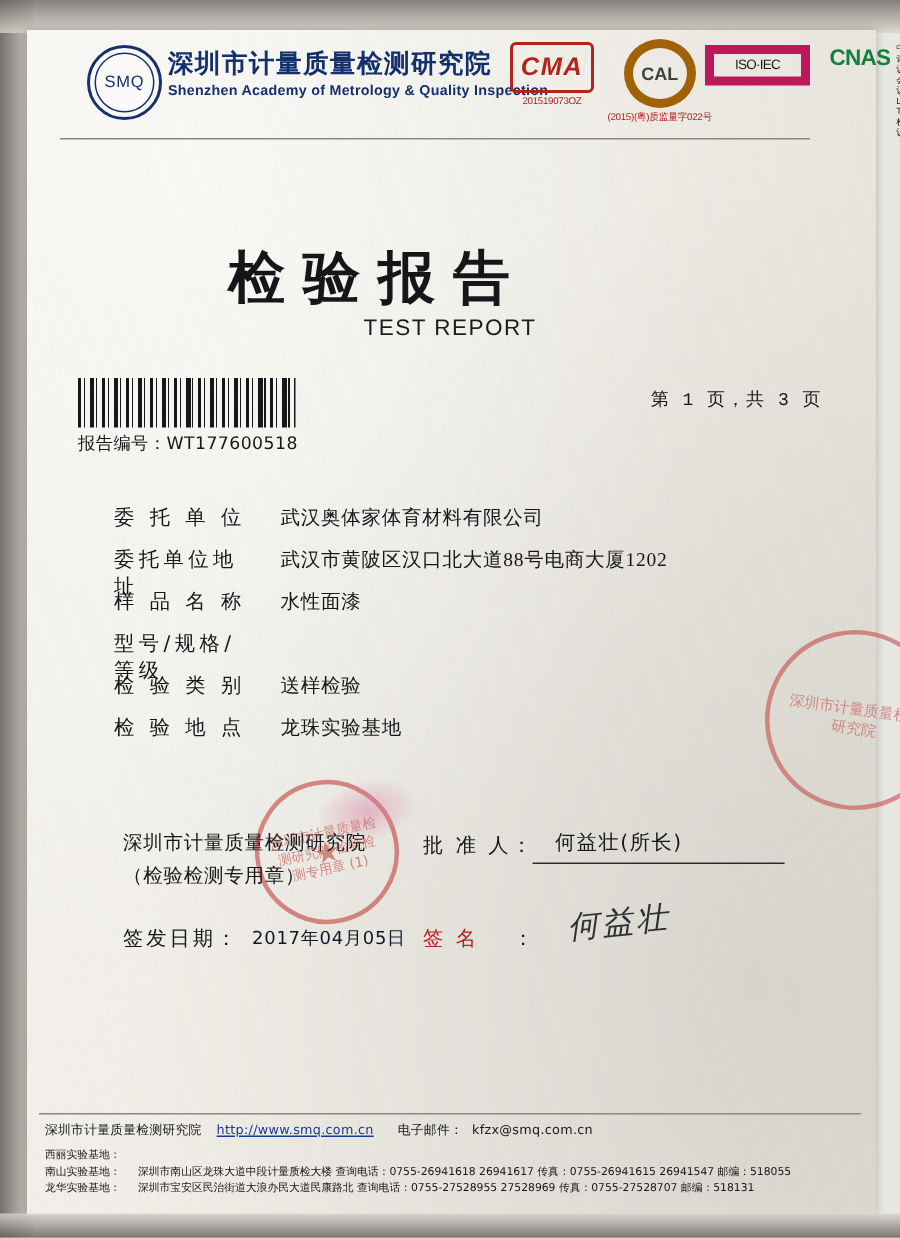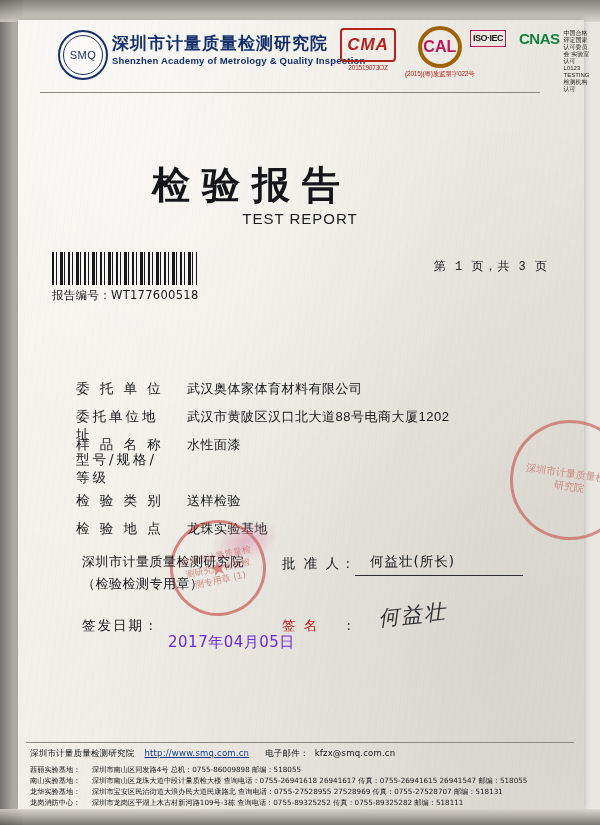--- a/index.html
+++ b/index.html
@@ -131,24 +131,24 @@
     margin-top: 2px;
     letter-spacing: -0.2px;
   }
   .cal-block {
     position: absolute;
     left: 365px; top: 2px;
     text-align: center;
   }
   .cal-badge {
     width: 36px; height: 34px;
-    border: 4px solid #a16207;
+    border: 6px solid #a16207;
     border-radius: 50%;
-    color: #be185d;
-    font-size: 16px;
+    color: #404040;
+    font-size: 12px;
     font-weight: bold;
     display: flex;
     align-items: center;
     justify-content: center;
     margin: 0 auto;
   }
   .cal-no {
     font-size: 6.5px;
     color: #b5231f;
     margin-top: 2px;
@@ -156,24 +156,24 @@
   }
   .cnas-block {
     position: absolute;
     left: 430px; top: 6px;
     display: flex;
     align-items: flex-start;
   }
   .cnas-left {
     font-size: 9px;
     color: #1a1a1a;
-    border: 1px solid #be185d;
-    padding: 3px 2px;
+    border: 6px solid #be185d;
+    padding: 3px 14px;
     line-height: 9px;
-    font-weight: bold;
+    font-weight: normal;
     letter-spacing: -0.5px;
   }
   .cnas-main {
     margin-left: 13px;
     font-size: 15px;
     font-weight: bold;
     color: #15803d;
     letter-spacing: -0.5px;
   }
   .cnas-sub {
@@ -256,26 +256,25 @@
   }
   .field-label {
     font-family: "DejaVu Sans", sans-serif;
     font-size: 13.5px;
     color: #15171b;
     letter-spacing: 3px;
     width: 95px;
     flex: none;
   }
   .field-value {
-    font-family: Liberation Sans, sans-serif;
+    font-family: Liberation Serif, serif;
     font-size: 13px;
     color: #15171b;
     letter-spacing: 0.5px;
     margin-left: 16px;
-    margin-top: 44px;
   }
 
   
   .sig-area {
     position: absolute;
     left: 60px; top: 545px;
     width: 470px;
     height: 110px;
   }
   .issuer-line1 {
@@ -319,24 +318,24 @@
   .issue-date-label {
     position: absolute;
     left: 22px; top: 72px;
     font-family: "DejaVu Sans", sans-serif;
     font-size: 13.5px;
     color: #15171b;
     letter-spacing: 2px;
   }
   .issue-date-value {
     position: absolute;
-    left: 108px; top: 88px;
-    font-family: "DejaVu Sans", sans-serif;
-    font-size: 15px;
-    color: #6d28d9;
+    left: 108px; top: 72px;
+    font-family: "DejaVu Sans", sans-serif;
+    font-size: 12px;
+    color: #0f172a;
     letter-spacing: 0.5px;
   }
   .sign-label {
     position: absolute;
     left: 222px; top: 72px;
     font-family: "DejaVu Sans", sans-serif;
     font-size: 13.5px;
     color: #b91c1c;
     letter-spacing: 2px;
   }
@@ -560,30 +559,25 @@
   <div class="footer-rule"></div>
   <div class="footer">
     <div class="footer-top">
       <span>深圳市计量质量检测研究院</span>
       <span class="url">http://www.smq.com.cn</span>
       <span>电子邮件：</span>
       <span class="email-val">kfzx@smq.com.cn</span>
     </div>
     <div class="footer-line">
       <span class="fl-name">西丽实验基地：</span>
-      <span class="fl-text">深圳市南山区同发路4号  总机：0755-86009898  邮编：518055</span>
     </div>
     <div class="footer-line">
       <span class="fl-name">南山实验基地：</span>
       <span class="fl-text">深圳市南山区龙珠大道中段计量质检大楼  查询电话：0755-26941618 26941617 传真：0755-26941615 26941547 邮编：518055</span>
     </div>
     <div class="footer-line">
       <span class="fl-name">龙华实验基地：</span>
       <span class="fl-text">深圳市宝安区民治街道大浪办民大道民康路北  查询电话：0755-27528955 27528969  传真：0755-27528707  邮编：518131</span>
     </div>
-    <div class="footer-line">
-      <span class="fl-name">龙岗消防中心：</span>
-      <span class="fl-text">深圳市龙岗区平湖上木古村新河路109号-3栋  查询电话：0755-89325252  传真：0755-89325282  邮编：518111</span>
-    </div>
   </div>
 
   <div class="edge-shadow-bottom"></div>
 </div>
 
 </body></html>

